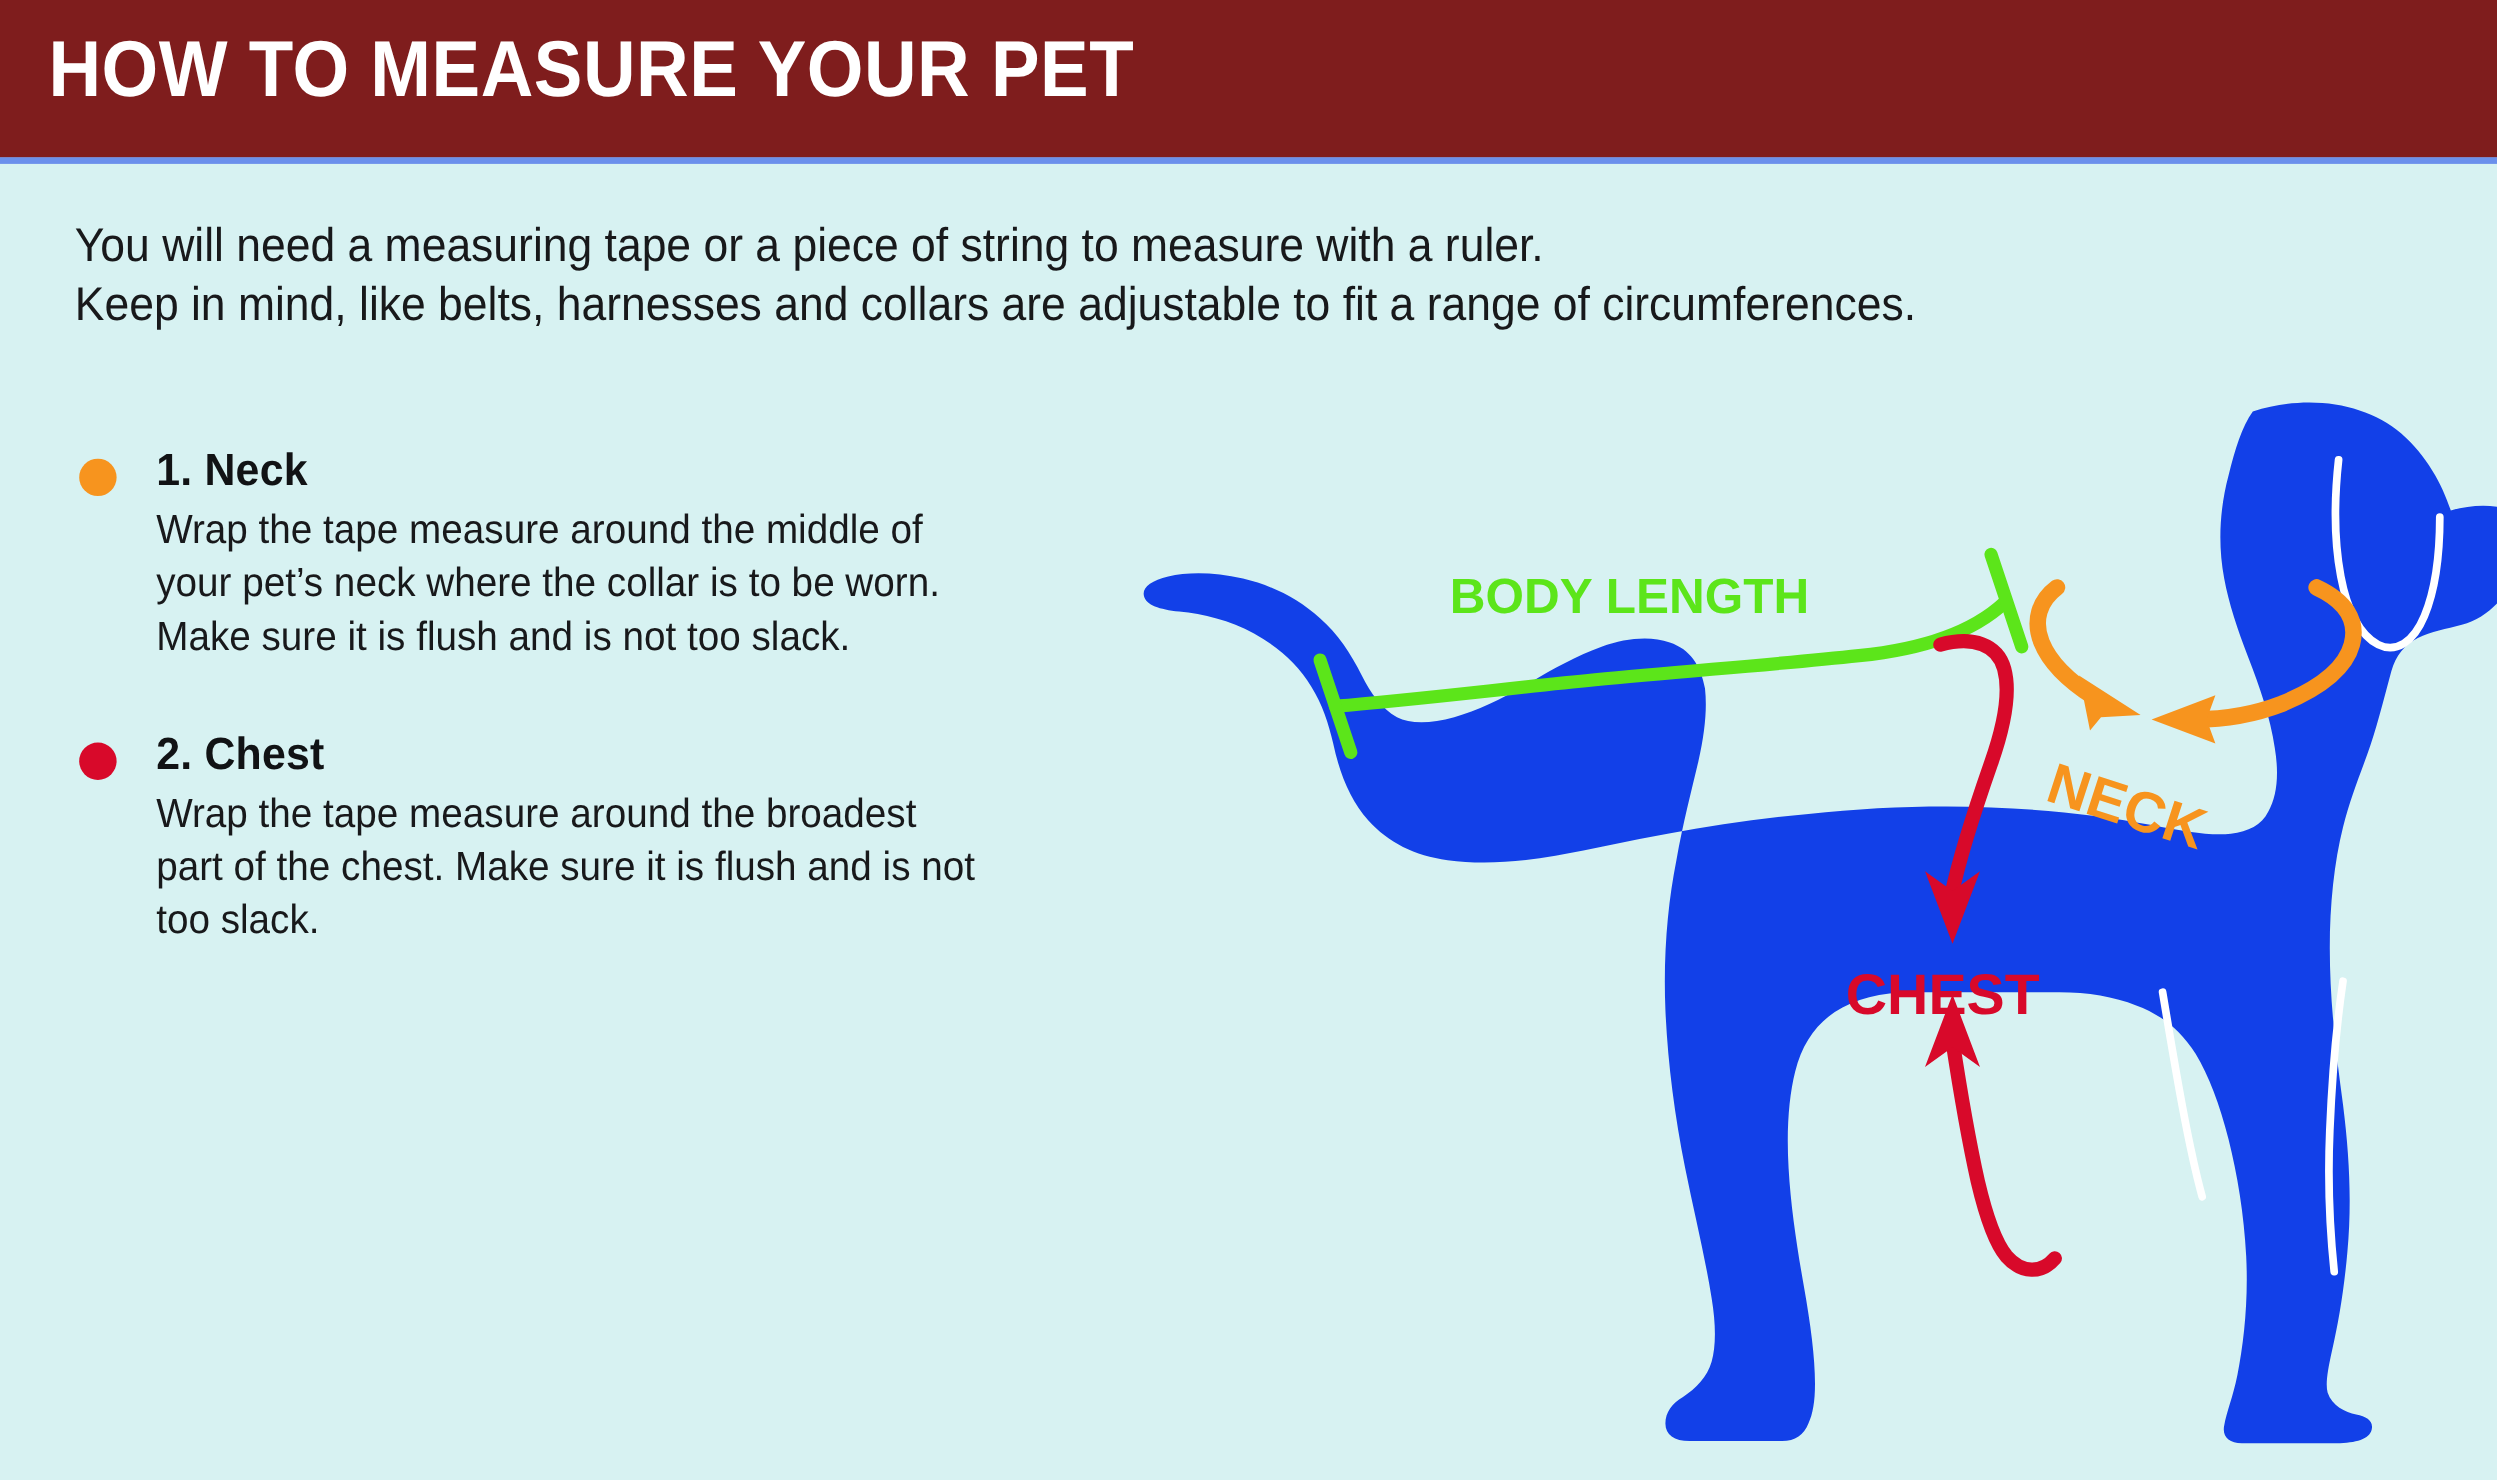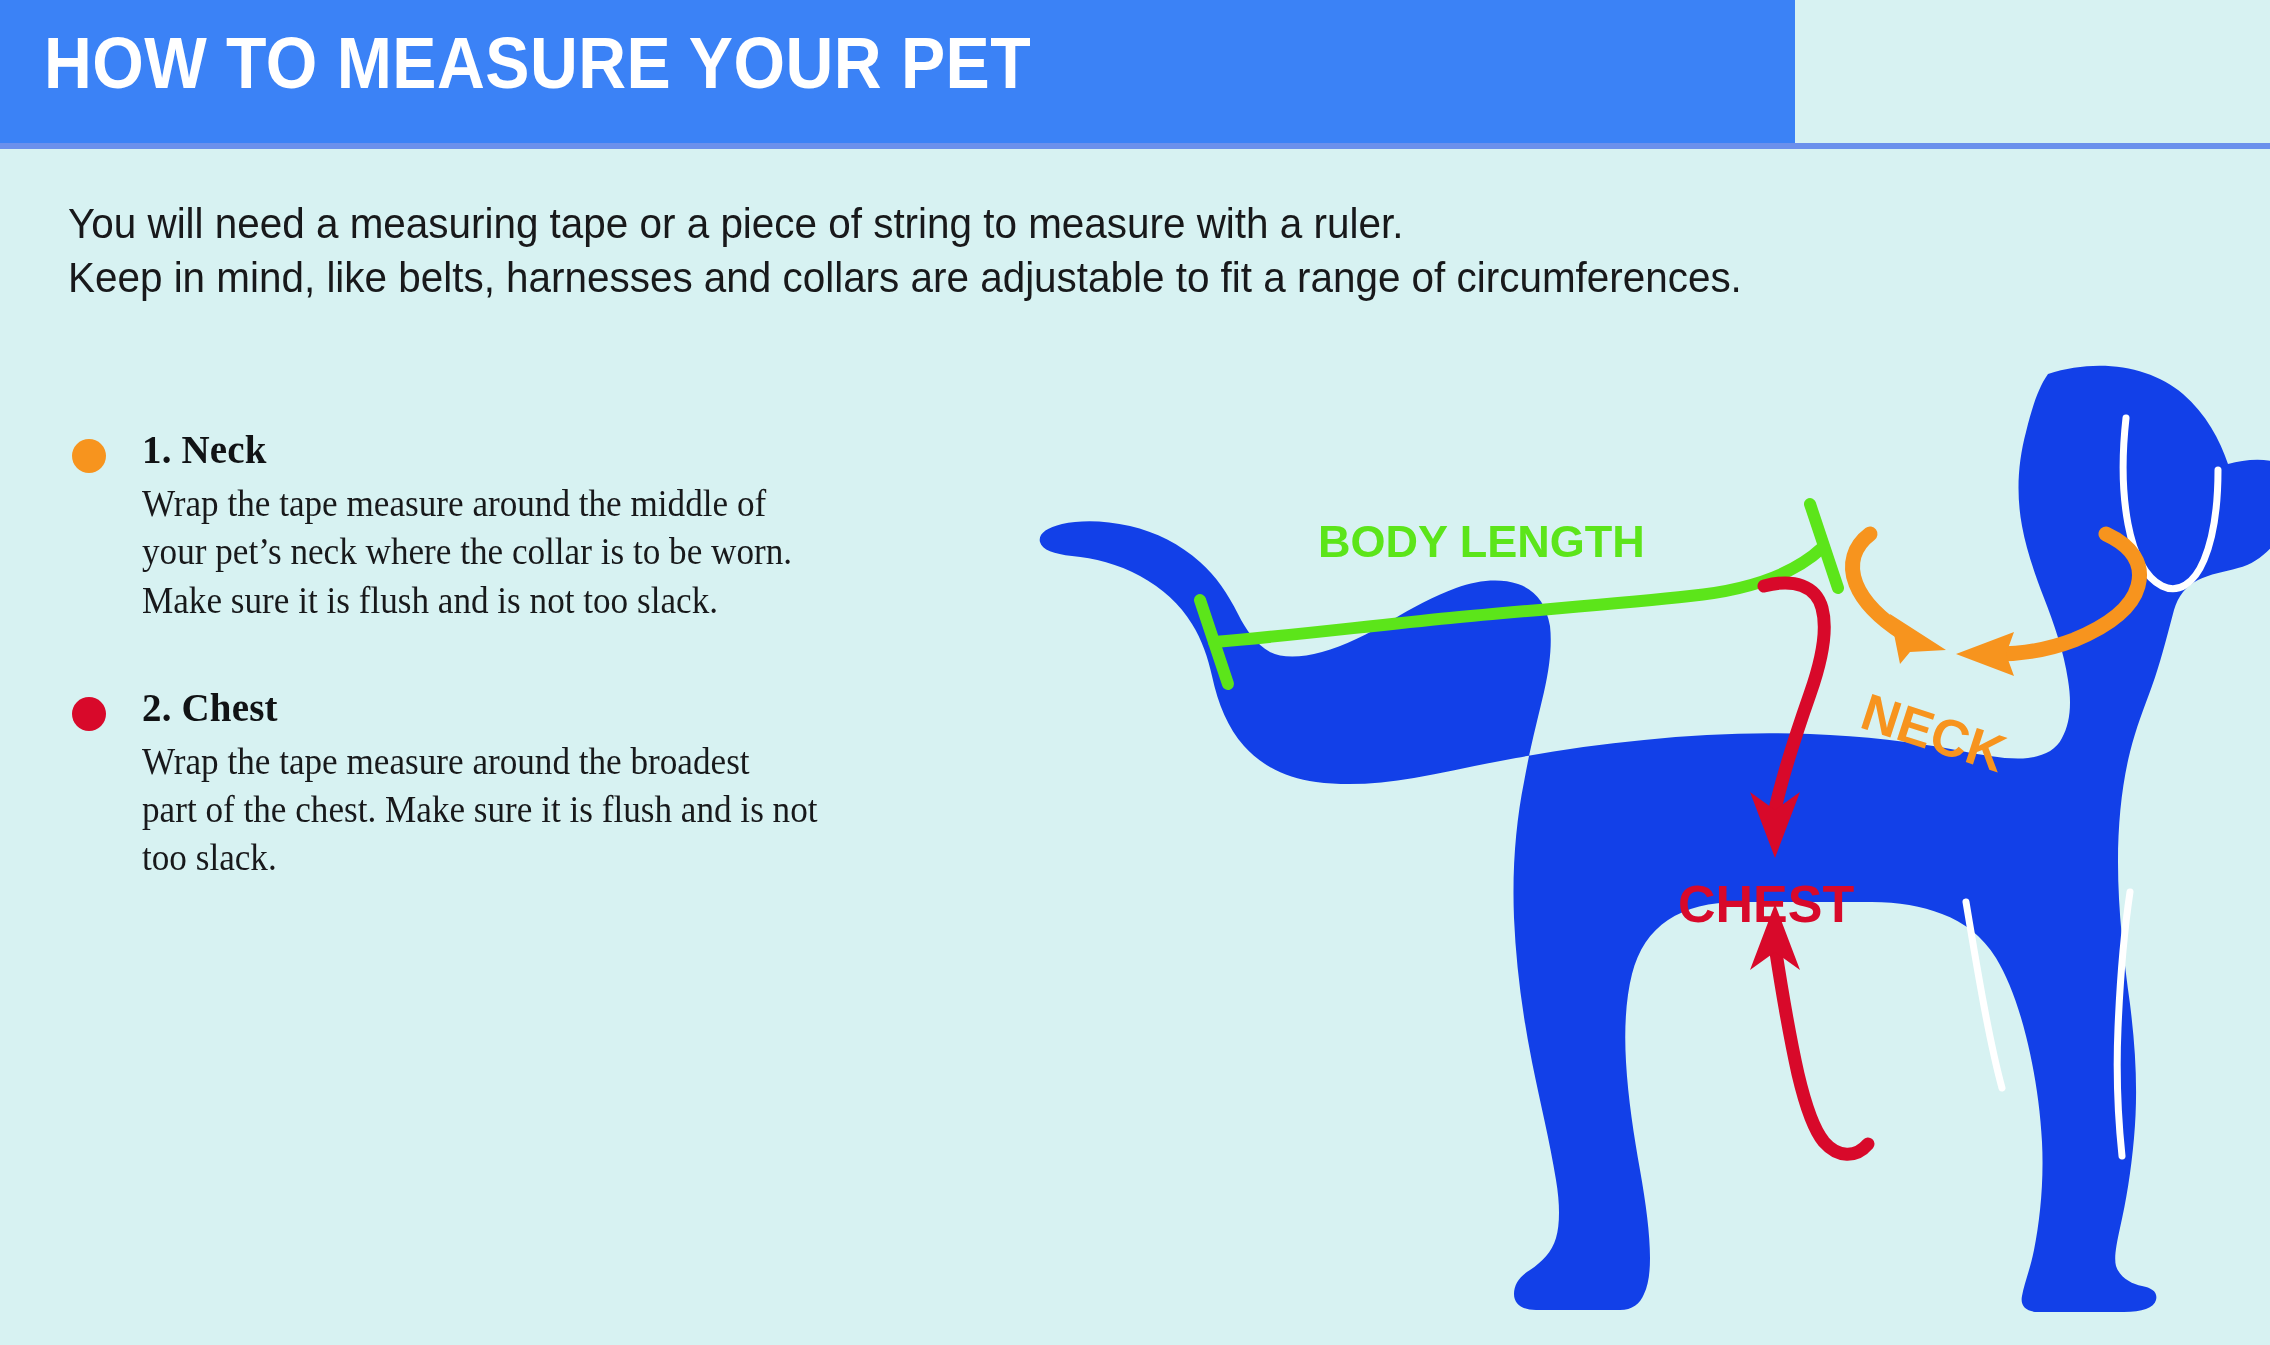--- a/index.html
+++ b/index.html
@@ -4,22 +4,22 @@
 <style>
   html,body{margin:0;padding:0;}
   body{
     width:2270px;height:1345px;
     background:#d7f2f2;
     font-family:"Liberation Sans","DejaVu Sans",sans-serif;
     overflow:hidden;position:relative;
   }
 
   .header-bar{
-    position:absolute;left:0;top:0;width:1795px;height:143px;
-    background:#3b82f6;
+    position:absolute;left:0;top:0;width:2270px;height:143px;
+    background:#7f1d1d;
   }
   .header-title{
     position:absolute;left:44px;top:22px;
     font-size:72px;font-weight:700;color:#ffffff;
     letter-spacing:0.5px;
     transform:scaleX(0.92);transform-origin:left center;
     white-space:nowrap;
     font-family:"Liberation Sans","DejaVu Sans",sans-serif;
   }
   .header-underline{
@@ -29,21 +29,21 @@
 
   .intro{
     position:absolute;left:68px;top:196px;width:1720px;
     color:#18191b;font-size:43px;line-height:1.26;
     font-weight:400;
     transform:scaleX(0.94);transform-origin:left top;
   }
   .intro div{white-space:nowrap;}
 
   .list{
-    position:absolute;left:64px;top:425px;width:1010px;font-family:Liberation Serif, serif;
+    position:absolute;left:64px;top:403px;width:1010px;
   }
   .item{position:relative;margin-bottom:58px;}
   .bullet{
     position:absolute;left:8px;top:14px;
     width:34px;height:34px;border-radius:50%;
   }
   .item-title{
     margin-left:78px;
     font-size:41px;font-weight:700;color:#111315;
     letter-spacing:0.2px;

